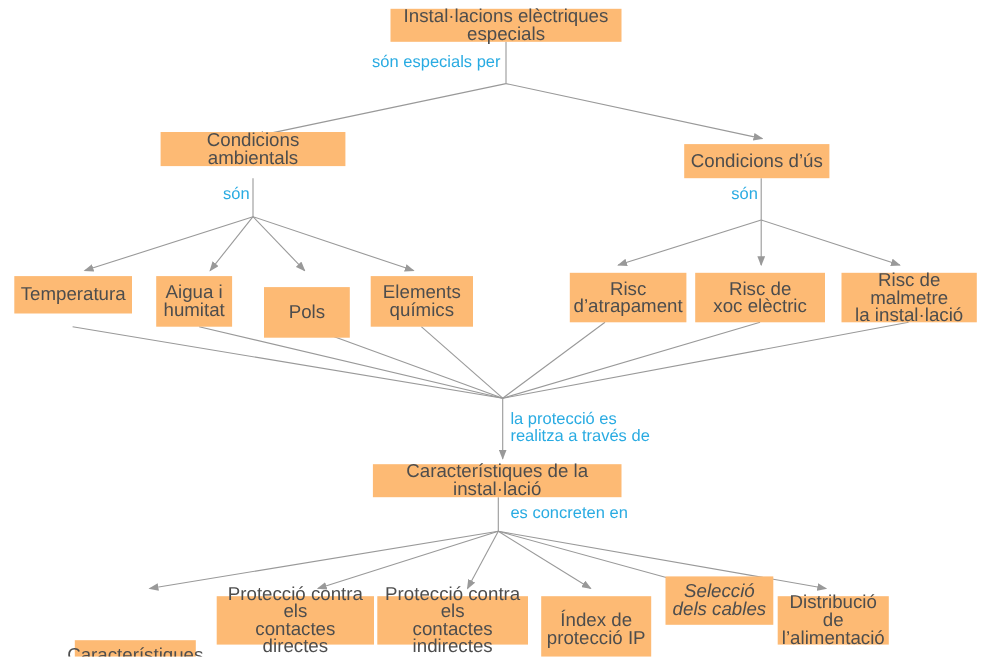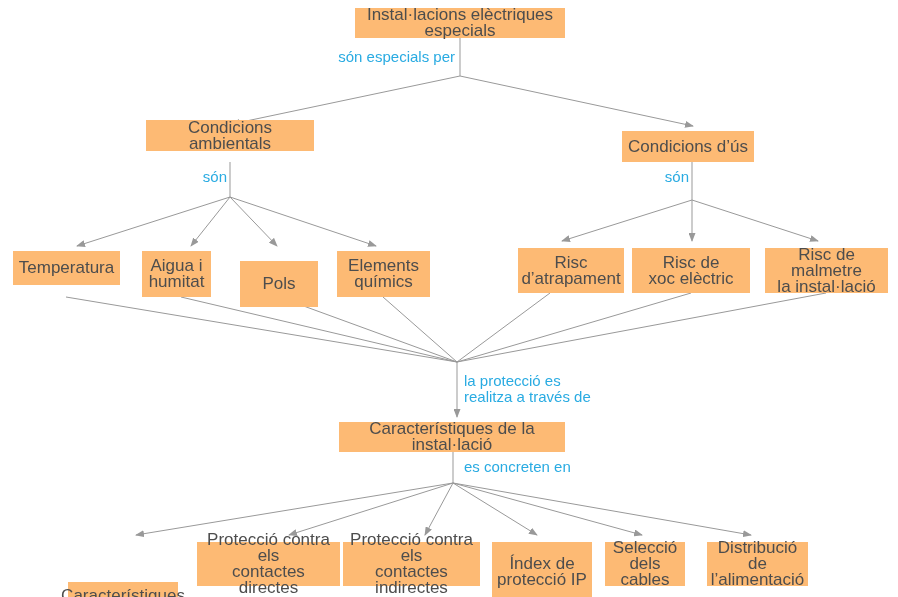--- a/index.html
+++ b/index.html
@@ -118,21 +118,21 @@
 
   <div class="node" style="left:197px; top:542px; width:143px; height:44px;">Protecció contra els
 contactes directes</div>
 
   <div class="node" style="left:343px; top:542px; width:137px; height:44px;">Protecció contra els
 contactes indirectes</div>
 
   <div class="node" style="left:492px; top:542px; width:100px; height:60px;">Índex de
 protecció IP</div>
 
-  <div class="node" style="left:605px; top:542px; width:80px; height:44px;">Selecció
+  <div class="node" style="left:605px; top:524px; width:98px; height:44px;font-style:italic;">Selecció
 dels cables</div>
 
   <div class="node" style="left:707px; top:542px; width:101px; height:44px;">Distribució de
 l’alimentació</div>
 
   <div class="rel right-align" style="left:330px; top:49px; width:125px;">són especials per</div>
 
   <div class="rel right-align" style="left:180px; top:169px; width:47px;">són</div>
 
   <div class="rel right-align" style="left:642px; top:169px; width:47px;">són</div>

